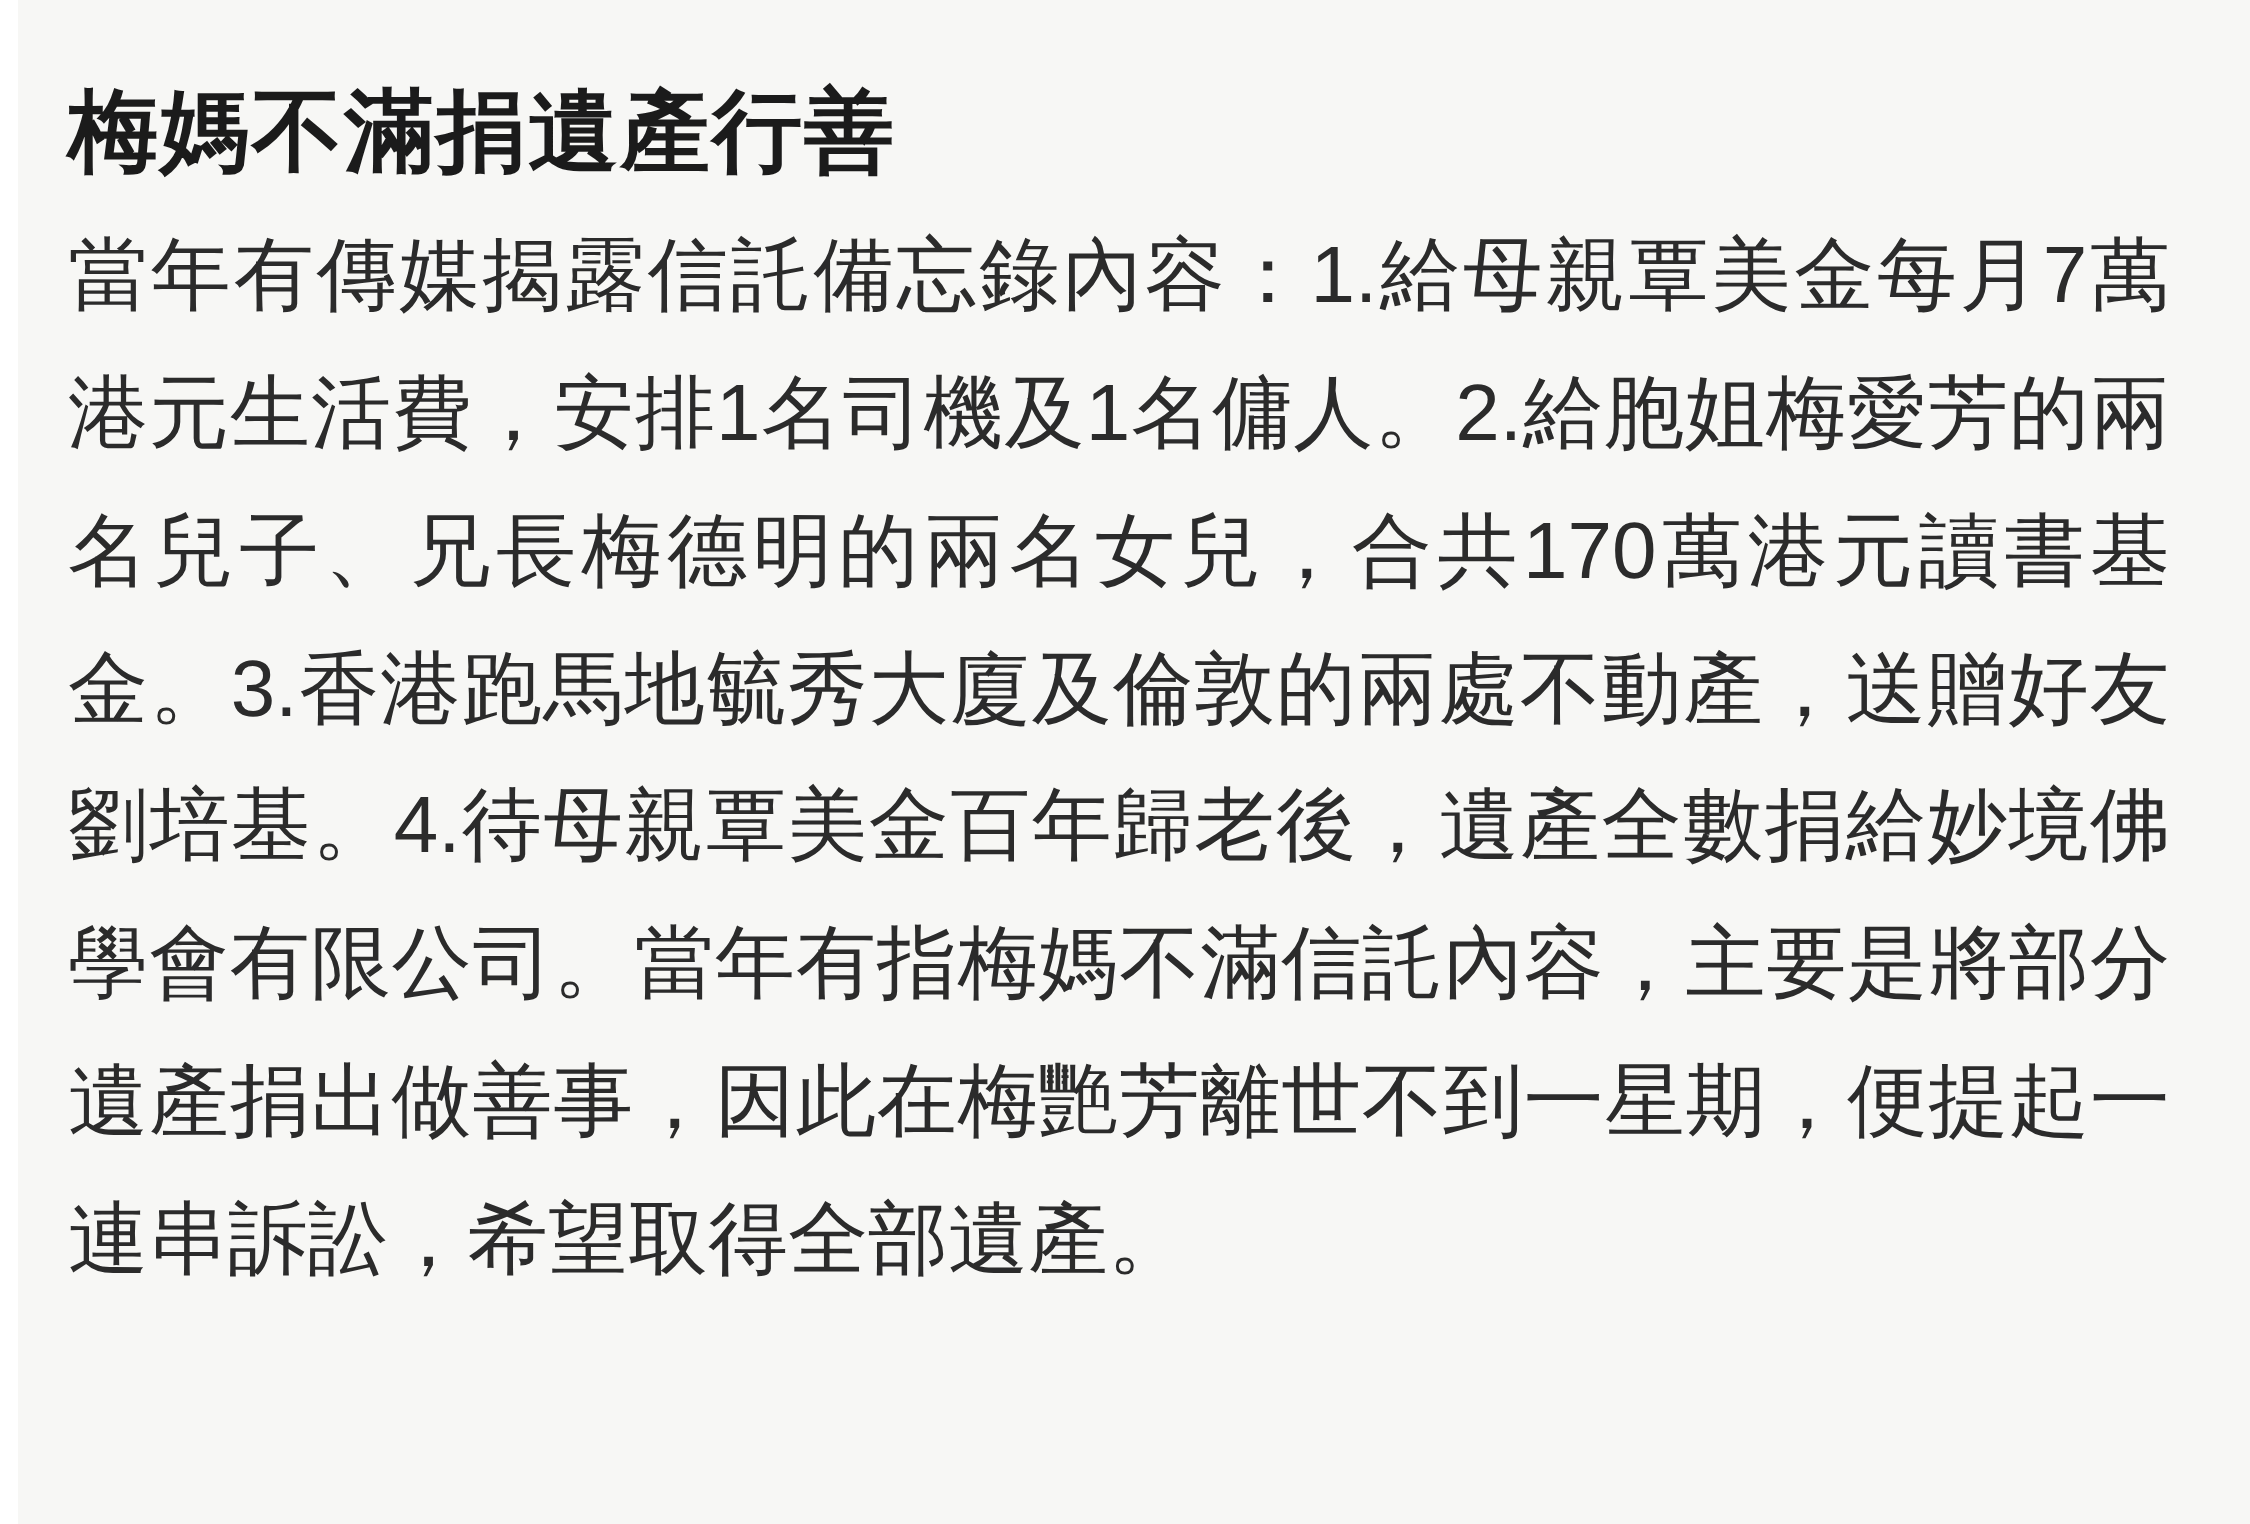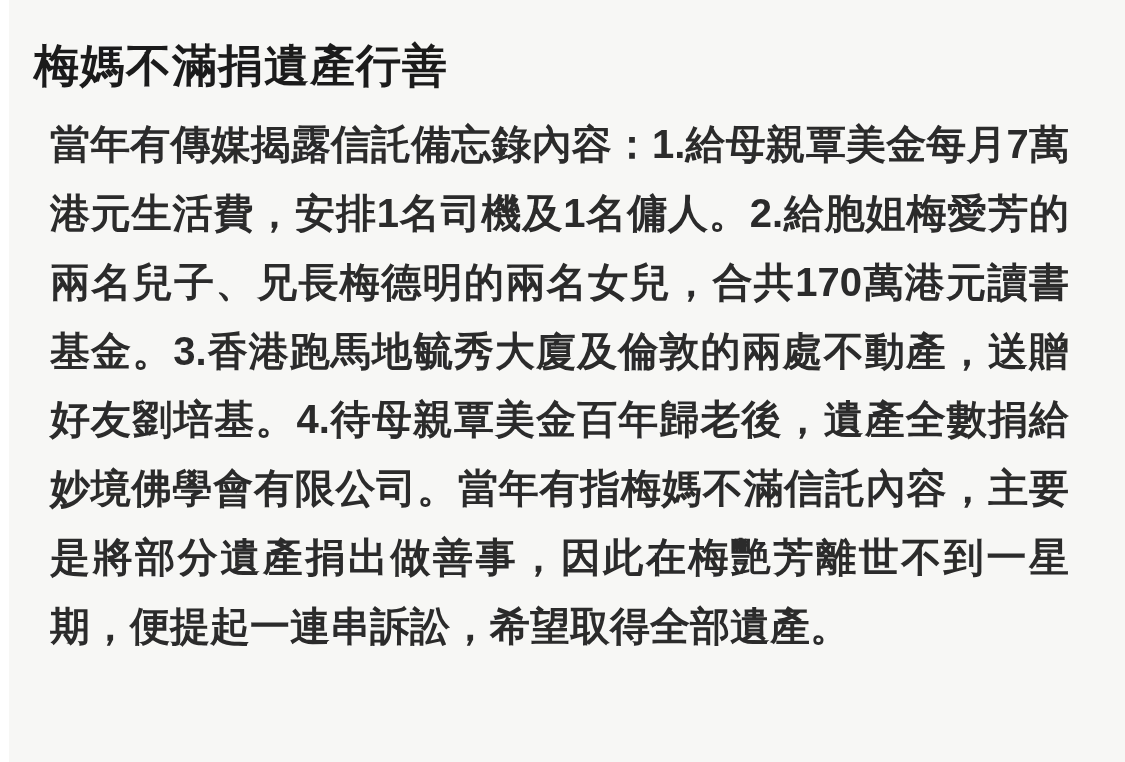--- a/index.html
+++ b/index.html
@@ -38,23 +38,22 @@
     margin: 8px 0 10px 0;
     white-space: nowrap;
   }
   .article-body {
     font-size: 40px;
     color: #2b2b2b;
     line-height: 1.72;
     text-align: justify;
     text-justify: inter-character;
     letter-spacing: 0px;
-    margin: 16px;
+    margin: 0;
     padding-right: 6px;
-    font-weight: bold;
   }
 </style>
 </head>
 <body>
 
 <div class="page">
   <div class="left-rule"></div>
   <h1 class="article-title">梅媽不滿捐遺產行善</h1>
   <p class="article-body">當年有傳媒揭露信託備忘錄內容：1.給母親覃美金每月7萬港元生活費，安排1名司機及1名傭人。2.給胞姐梅愛芳的兩名兒子、兄長梅德明的兩名女兒，合共170萬港元讀書基金。3.香港跑馬地毓秀大廈及倫敦的兩處不動產，送贈好友劉培基。4.待母親覃美金百年歸老後，遺產全數捐給妙境佛學會有限公司。當年有指梅媽不滿信託內容，主要是將部分遺產捐出做善事，因此在梅艷芳離世不到一星期，便提起一連串訴訟，希望取得全部遺產。</p>
 </div>

